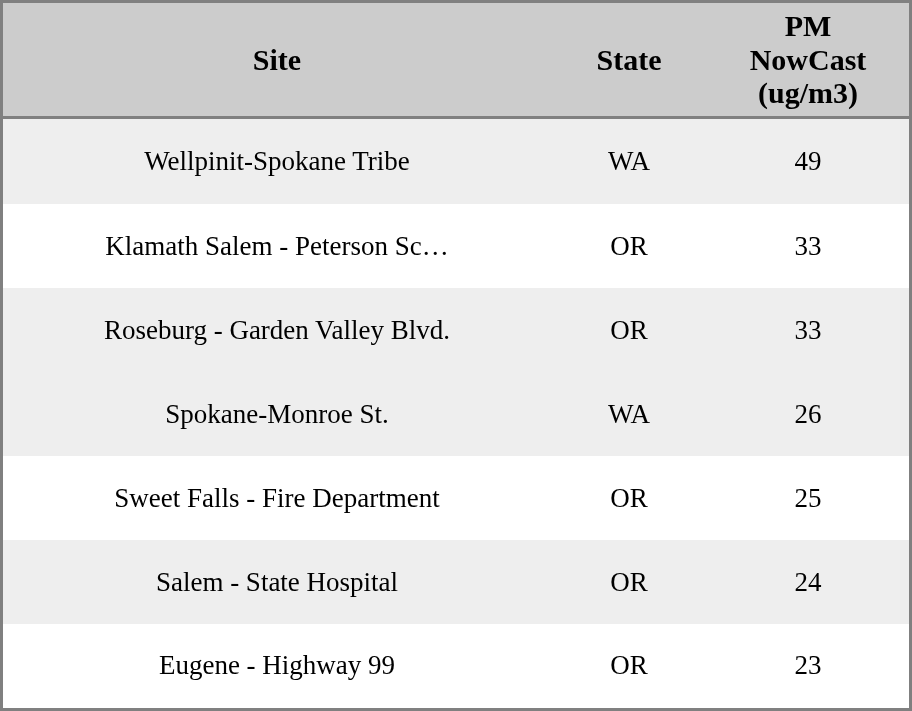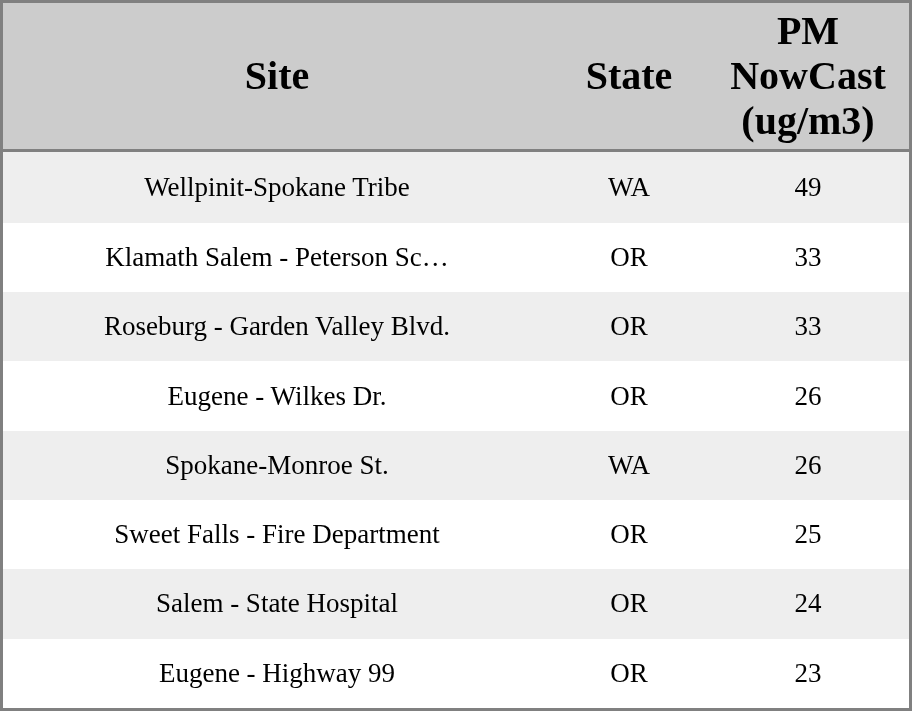--- a/index.html
+++ b/index.html
@@ -22,21 +22,21 @@
   }
   table {
     width: 100%;
     height: 100%;
     border-collapse: collapse;
     table-layout: fixed;
   }
   thead th {
     background: #cccccc;
     font-weight: bold;
-    font-size: 40px;
+    font-size: 30px;
     color: #000000;
     text-align: center;
     vertical-align: middle;
     padding: 6px 4px;
     border-bottom: 3px solid #808080;
     line-height: 1.12;
     margin-top: 36px;
   }
   col.c-site { width: 548px; }
   col.c-state { width: 156px; }
@@ -91,25 +91,20 @@
       <tr class="even">
         <td>Klamath Salem - Peterson Sc…</td>
         <td>OR</td>
         <td>33</td>
       </tr>
       <tr class="odd">
         <td>Roseburg - Garden Valley Blvd.</td>
         <td>OR</td>
         <td>33</td>
       </tr>
-      <tr class="even">
-        <td>Eugene - Wilkes Dr.</td>
-        <td>OR</td>
-        <td>26</td>
-      </tr>
       <tr class="odd">
         <td>Spokane-Monroe St.</td>
         <td>WA</td>
         <td>26</td>
       </tr>
       <tr class="even">
         <td>Sweet Falls - Fire Department</td>
         <td>OR</td>
         <td>25</td>
       </tr>

